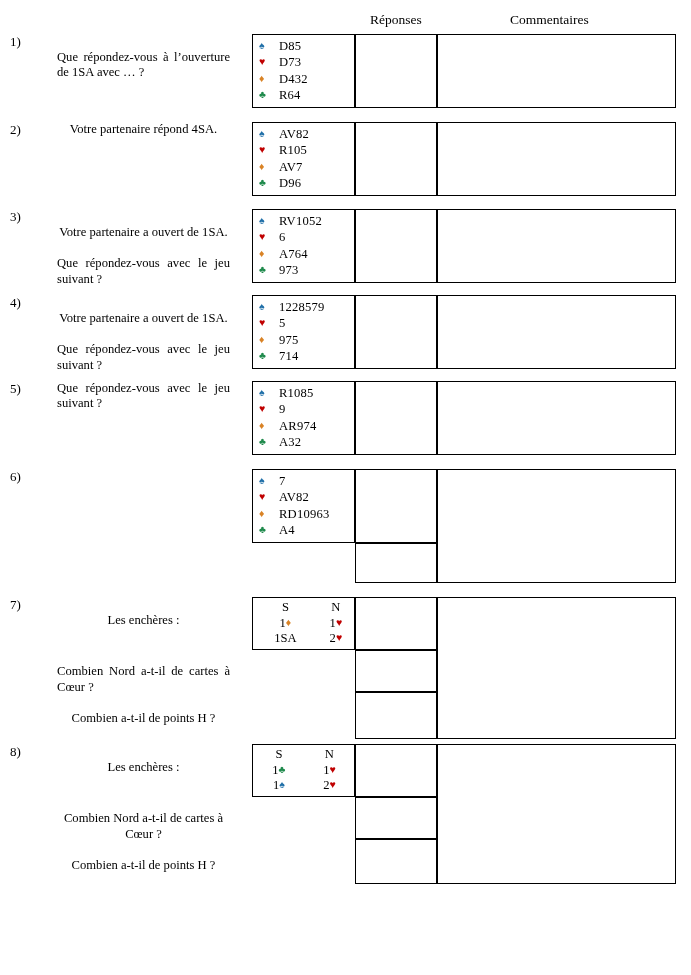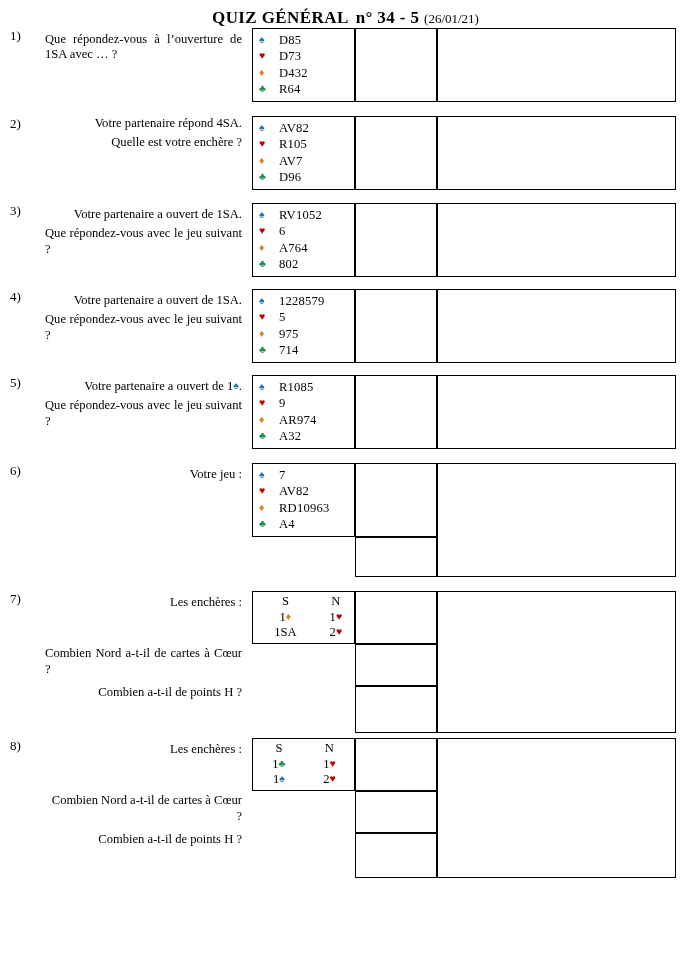--- a/index.html
+++ b/index.html
@@ -33,23 +33,23 @@
 
   
   .qblock{position:relative;margin-bottom:0;}
   .qnum{
     position:absolute;left:10px;top:0;font-size:13px;
   }
   .qtext{
     position:absolute;left:41px;top:0;width:205px;
     font-size:12.6px;line-height:15.4px;text-align:justify;
   }
-  .qtext p{margin:4px;}
+  .qtext p{margin:16px;}
   .qtext p+p{margin-top:8px;}
-  .nojust{text-align:right;font-family:Liberation Serif, serif;}
+  .nojust{text-align:center;font-family:Liberation Serif, serif;}
 
   
   .boxes{position:absolute;left:252px;top:0;}
   .cell{position:absolute;border:1px solid #000;box-sizing:border-box;background:#fff;}
   .hand{left:0;width:103px;}
   .rep{left:103px;width:82px;}
   .com{left:185px;width:239px;}
 
   .handlist{
     padding:3px 0 2px 6px;font-size:12.6px;line-height:16.4px;
@@ -75,25 +75,25 @@
   .sp-d{color:#d98326;}
   .sp-c{color:#1f8a4c;}
   .suitin{font-size:10.5px;line-height:1;vertical-align:1px;}
   sup{font-size:8px;vertical-align:4px;}
 </style>
 </head>
 <body>
 
 <div class="page">
 
-  <div class="title1">
-    <span>QUIZ GÉNÉRAL</span><span class="sp"></span><span>n° 34 - 5</span>
-    <span class="small">(26/01/21)</span>
-  </div>
-
+
+  <div class="colheads">
+    <span class="ch-rep">Réponses</span>
+    <span class="ch-com">Commentaires</span>
+  </div>
 
   <div class="qblock" style="height:88px;">
     <div class="qnum">1)</div>
     <div class="qtext">
       <p>Que répondez-vous à l’ouverture de 1SA avec … ?</p>
     </div>
     <div class="boxes">
       <div class="cell hand" style="top:0;height:74px;">
         <div class="handlist">
           <div class="handrow">
@@ -116,21 +116,20 @@
       </div>
       <div class="cell rep" style="top:0;height:74px;"></div>
       <div class="cell com" style="top:0;height:74px;"></div>
     </div>
   </div>
 
   <div class="qblock" style="height:87px;">
     <div class="qnum">2)</div>
     <div class="qtext">
       <p style="margin-top:0" class="nojust">Votre partenaire répond 4SA.</p>
-      <p style="margin-top:0" class="nojust">Quelle est votre enchère ?</p>
     </div>
     <div class="boxes">
       <div class="cell hand" style="top:0;height:74px;">
         <div class="handlist">
           <div class="handrow">
               <span class="s sp-s">♠</span>
               <span class="v">AV82</span>
             </div>
           <div class="handrow">
               <span class="s sp-h">♥</span>
@@ -167,21 +166,21 @@
           <div class="handrow">
               <span class="s sp-h">♥</span>
               <span class="v">6</span>
             </div>
           <div class="handrow">
               <span class="s sp-d">♦</span>
               <span class="v">A764</span>
             </div>
           <div class="handrow">
               <span class="s sp-c">♣</span>
-              <span class="v">802</span>
+              <span class="v">973</span>
             </div>
         </div>
       </div>
       <div class="cell rep" style="top:0;height:74px;"></div>
       <div class="cell com" style="top:0;height:74px;"></div>
     </div>
   </div>
 
   <div class="qblock" style="height:86px;">
     <div class="qnum">4)</div>
@@ -211,21 +210,20 @@
         </div>
       </div>
       <div class="cell rep" style="top:0;height:74px;"></div>
       <div class="cell com" style="top:0;height:74px;"></div>
     </div>
   </div>
 
   <div class="qblock" style="height:88px;">
     <div class="qnum">5)</div>
     <div class="qtext">
-      <p class="nojust">Votre partenaire a ouvert de 1<span class="suitin sp-s">♠</span>.</p>
       <p style="margin-top:0">Que répondez-vous avec le jeu suivant ?</p>
     </div>
     <div class="boxes">
       <div class="cell hand" style="top:0;height:74px;">
         <div class="handlist">
           <div class="handrow">
               <span class="s sp-s">♠</span>
               <span class="v">R1085</span>
             </div>
           <div class="handrow">
@@ -243,21 +241,20 @@
         </div>
       </div>
       <div class="cell rep" style="top:0;height:74px;"></div>
       <div class="cell com" style="top:0;height:74px;"></div>
     </div>
   </div>
 
   <div class="qblock" style="height:128px;">
     <div class="qnum">6)</div>
     <div class="qtext">
-      <p class="nojust">Votre jeu :</p>
     </div>
     <div class="boxes">
       <div class="cell hand" style="top:0;height:74px;">
         <div class="handlist">
           <div class="handrow">
               <span class="s sp-s">♠</span>
               <span class="v">7</span>
             </div>
           <div class="handrow">
               <span class="s sp-h">♥</span>

